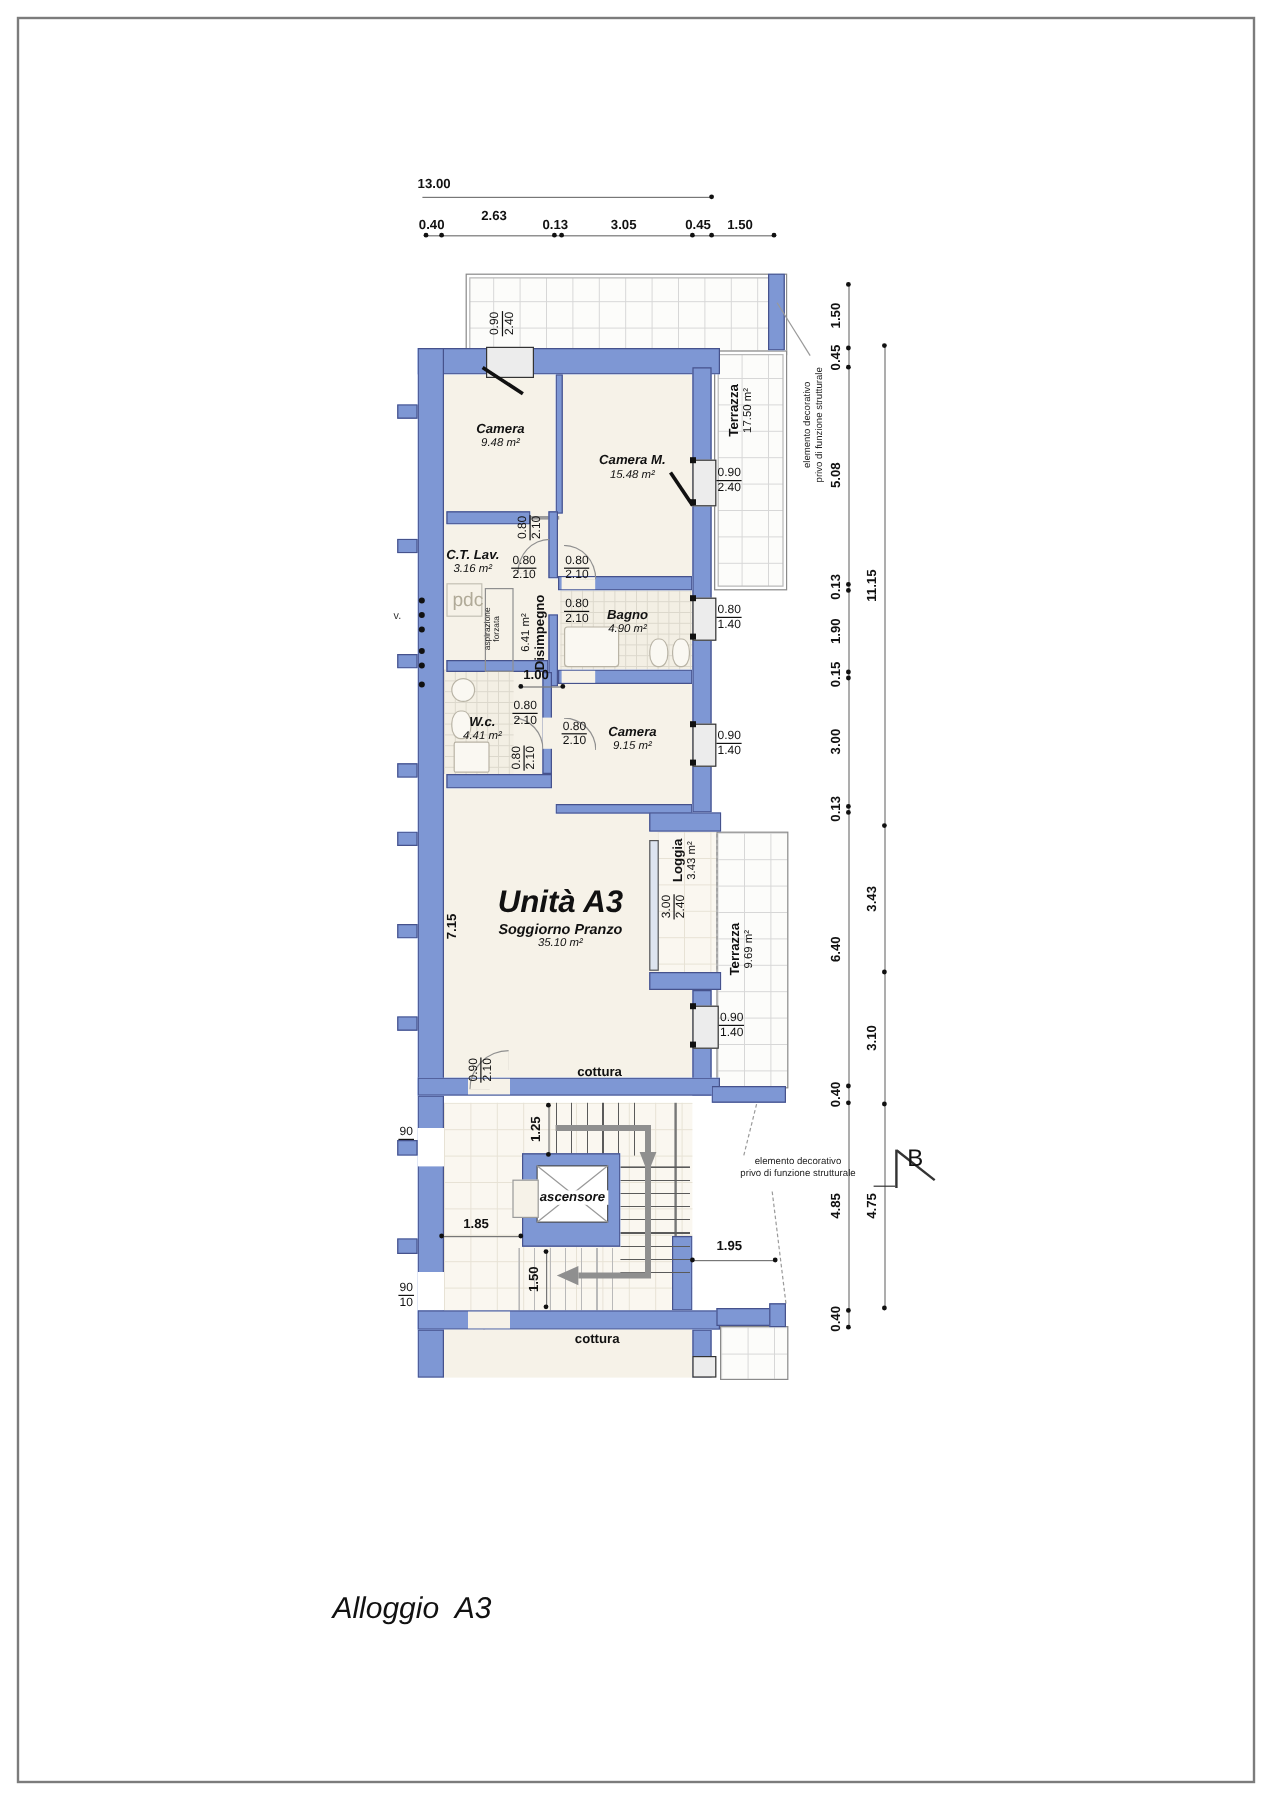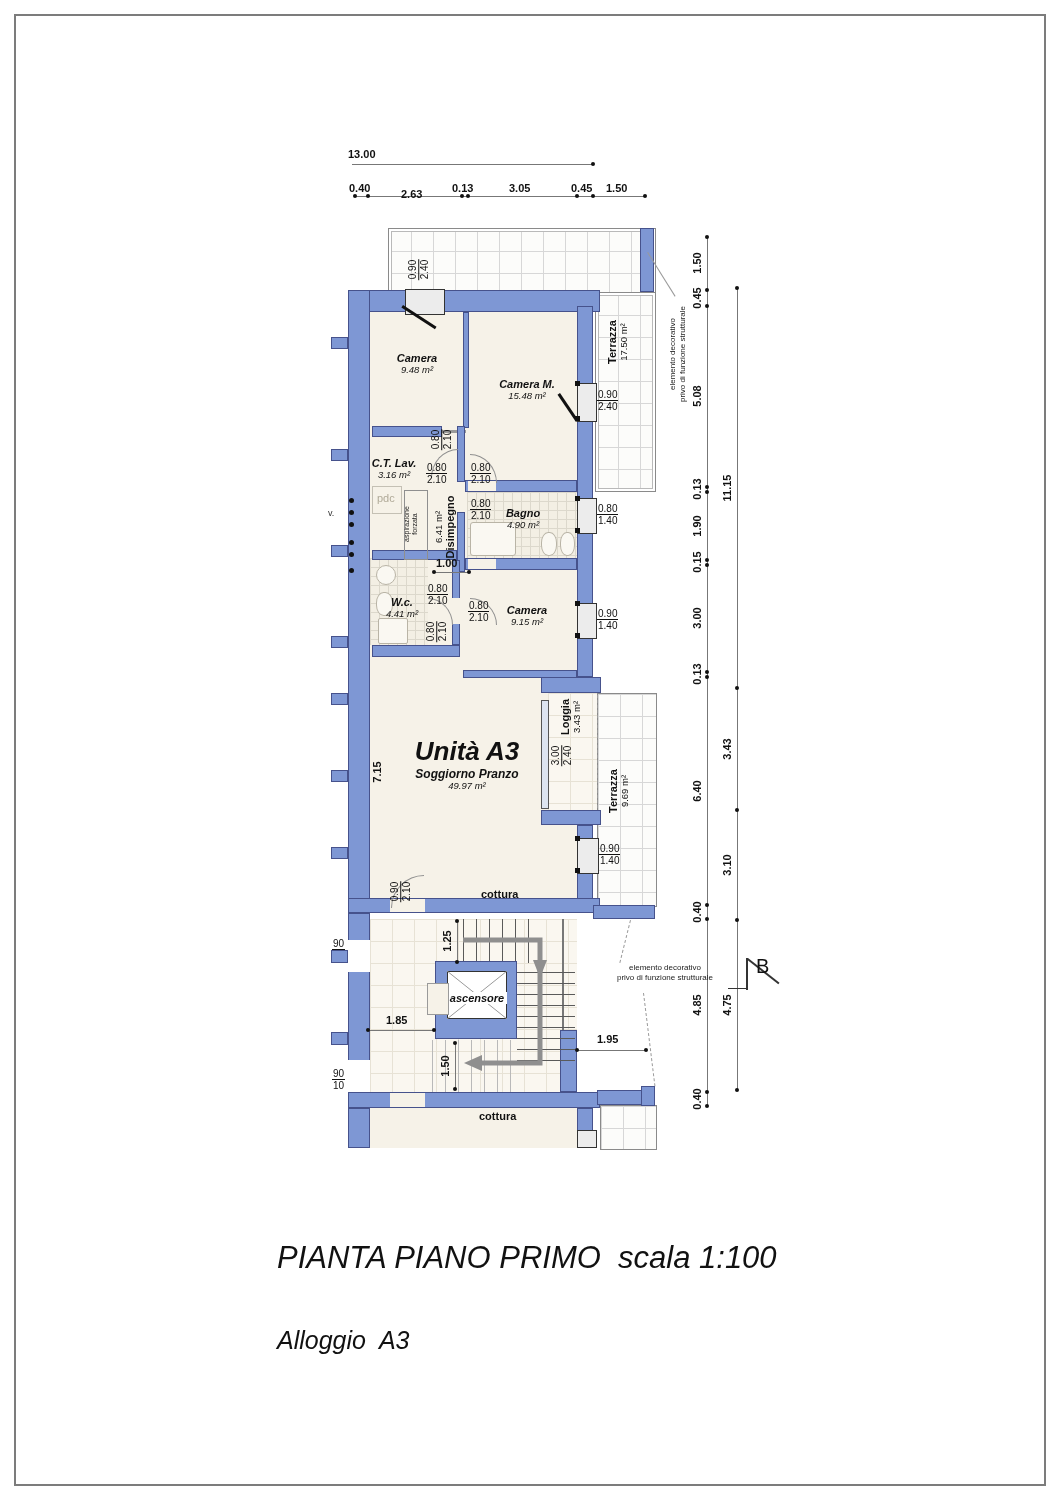--- a/index.html
+++ b/index.html
@@ -65,21 +65,21 @@
   <div class="ddot" style="left:591px;top:162px;"></div>
   <div class="dimh" style="left:355px;top:196px;width:290px;"></div>
   <div class="ddot" style="left:353px;top:194px;"></div>
   <div class="ddot" style="left:366px;top:194px;"></div>
   <div class="ddot" style="left:460px;top:194px;"></div>
   <div class="ddot" style="left:466px;top:194px;"></div>
   <div class="ddot" style="left:575px;top:194px;"></div>
   <div class="ddot" style="left:591px;top:194px;"></div>
   <div class="ddot" style="left:643px;top:194px;"></div>
   <div class="dlab" style="left:349px;top:182px;">0.40</div>
-  <div class="dlab" style="left:401px;top:188px;">2.63</div>
+  <div class="dlab" style="left:401px;top:174px;">2.63</div>
   <div class="dlab" style="left:452px;top:182px;">0.13</div>
   <div class="dlab" style="left:509px;top:182px;">3.05</div>
   <div class="dlab" style="left:571px;top:182px;">0.45</div>
   <div class="dlab" style="left:606px;top:182px;">1.50</div>
 
   <div class="tgrid" style="left:388px;top:228px;width:266px;height:66px;"></div>
   <div class="tgrid" style="left:595px;top:292px;width:59px;height:198px;"></div>
   <div class="wall" style="left:640px;top:228px;width:14px;height:64px;"></div>
   <div class="grayline" style="left:648px;top:252px;width:52px;height:1px;transform:rotate(58deg);"></div>
   <div class="vbox" style="left:613px;top:343px;width:130px;height:22px;">
@@ -160,21 +160,21 @@
   <div class="arc tl" style="left:391px;top:875px;width:32px;height:32px;"></div>
   <div class="arc tl" style="left:391px;top:1100px;width:32px;height:32px;"></div>
 
   <div class="fix" style="left:470px;top:522px;width:44px;height:32px;"></div>
   <div class="fix" style="left:541px;top:532px;width:14px;height:22px;border-radius:45%;"></div>
   <div class="fix" style="left:560px;top:532px;width:13px;height:22px;border-radius:45%;"></div>
   <div class="fix" style="left:376px;top:565px;width:18px;height:18px;border-radius:50%;"></div>
   <div class="fix" style="left:376px;top:592px;width:15px;height:22px;border-radius:45%;"></div>
   <div class="fix" style="left:378px;top:618px;width:28px;height:24px;border-radius:2px;"></div>
   <div class="abs" style="left:372px;top:486px;width:28px;height:26px;border:1px solid #c4c0b4;"></div>
-  <div class="tiny" style="left:377px;top:492px;color:#b0aa98;font-size:11px;">pdc</div>
+  <div class="tiny" style="left:377px;top:492px;color:#b0aa98;font-size:16px;">pdc</div>
   <div class="abs" style="left:404px;top:490px;width:22px;height:68px;border:1px solid #8f8f8f;"></div>
 
   <div class="rlab" style="left:367px;top:352px;width:100px;">
     <span class="rname">Camera</span>
     <span class="rarea">9.48 m²</span>
   </div>
   <div class="rlab" style="left:477px;top:378px;width:100px;">
     <span class="rname">Camera M.</span>
     <span class="rarea">15.48 m²</span>
   </div>
@@ -198,21 +198,21 @@
     <span class="rname">W.c.</span>
     <span class="rarea">4.41 m²</span>
   </div>
   <div class="rlab" style="left:477px;top:604px;width:100px;">
     <span class="rname">Camera</span>
     <span class="rarea">9.15 m²</span>
   </div>
   <div class="rlab" style="left:407px;top:736px;width:120px;font-size:26px;font-weight:bold;">Unità A3</div>
   <div class="rlab" style="left:407px;top:768px;width:120px;">
     <span class="rname" style="font-size:12px;">Soggiorno Pranzo</span>
-    <span class="rarea">49.97 m²</span>
+    <span class="rarea">35.10 m²</span>
   </div>
   <div class="vbox" style="left:526px;top:705px;width:88px;height:24px;">
     <span class="rname">Loggia</span>
     <span class="rarea">3.43 m²</span>
   </div>
   <div class="vbox" style="left:573px;top:778px;width:90px;height:26px;">
     <span class="rname">Terrazza</span>
     <span class="rarea">9.69 m²</span>
   </div>
   <div class="vbox" style="left:358px;top:983px;width:95px;height:26px;">
@@ -401,15 +401,14 @@
   <div class="gap" style="left:390px;top:1093px;width:35px;height:14px;"></div>
   <div class="room" style="left:370px;top:1108px;width:207px;height:40px;"></div>
   <div class="wall" style="left:348px;top:1108px;width:22px;height:40px;"></div>
   <div class="wall" style="left:577px;top:1108px;width:16px;height:40px;"></div>
   <div class="win" style="left:577px;top:1130px;width:18px;height:16px;"></div>
   <div class="dlab" style="left:479px;top:1110px;">cottura</div>
   <div class="wall" style="left:597px;top:1090px;width:58px;height:15px;"></div>
   <div class="tgrid" style="left:600px;top:1105px;width:55px;height:43px;box-shadow:none;"></div>
   <div class="wall" style="left:641px;top:1086px;width:14px;height:20px;"></div>
 
-  <div class="title1" style="left:277px;top:1240px;">PIANTA PIANO PRIMO  scala 1:100</div>
   <div class="title2" style="left:277px;top:1326px;">Alloggio  A3</div>
 </div>
 
 </body></html>

